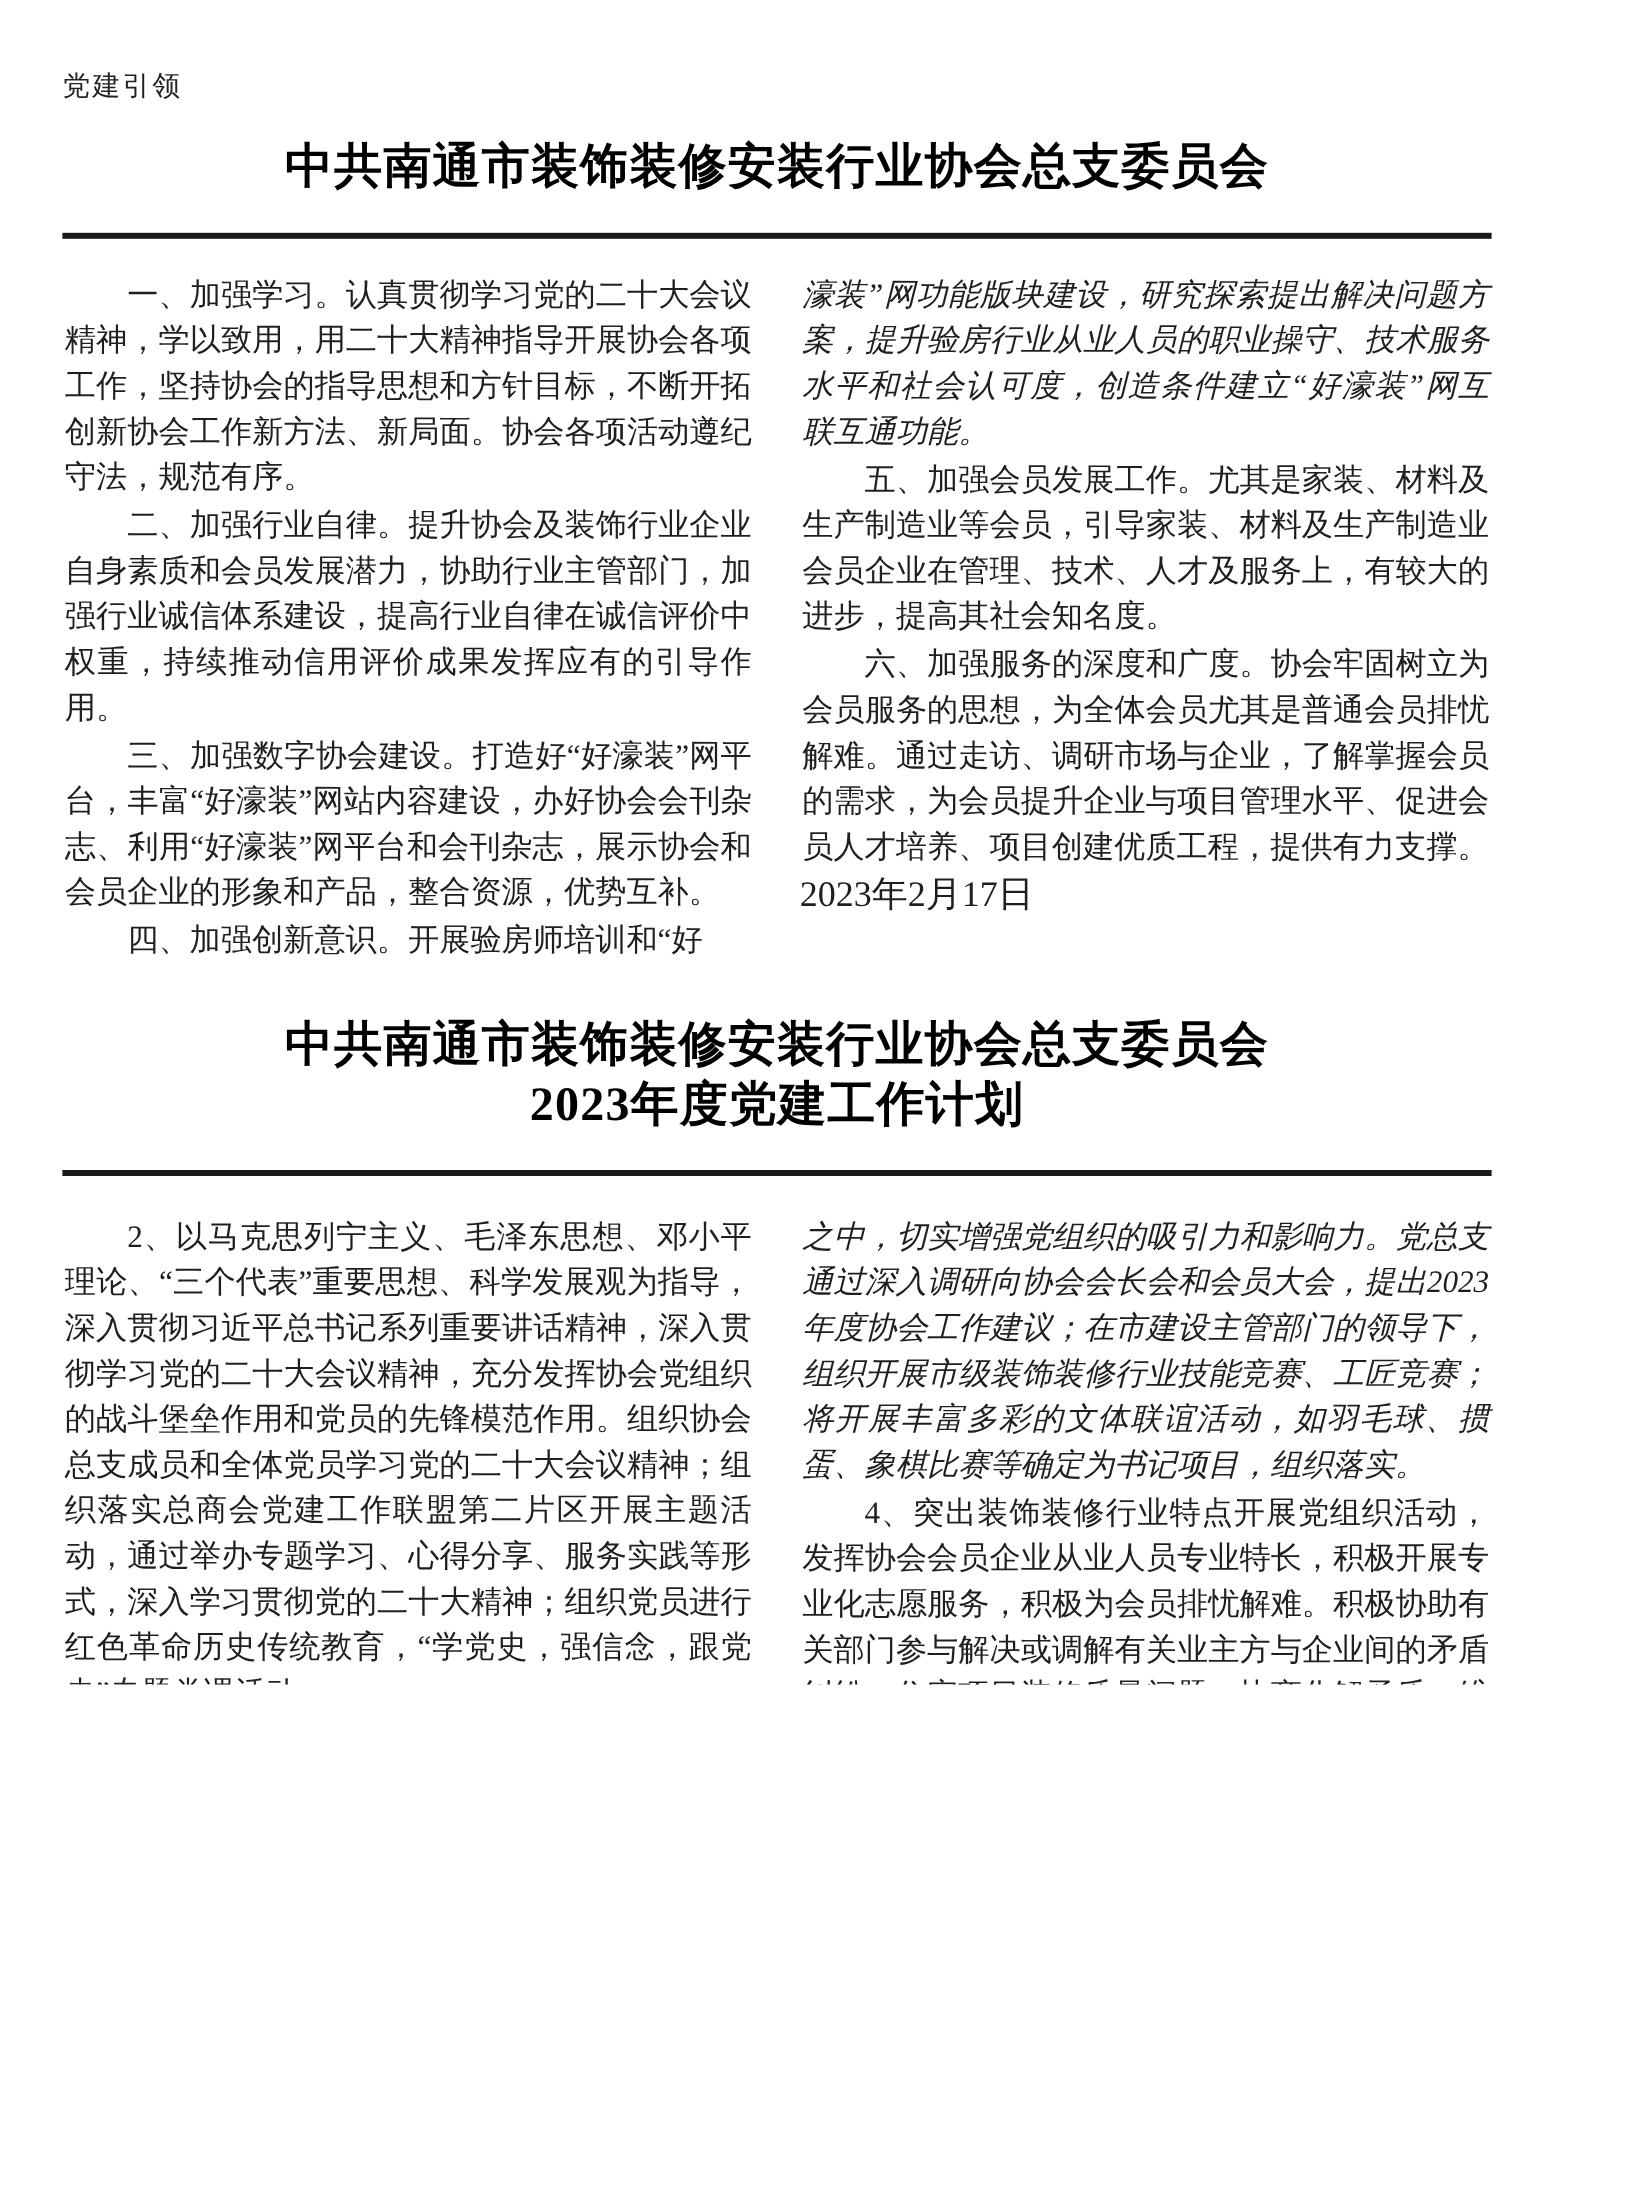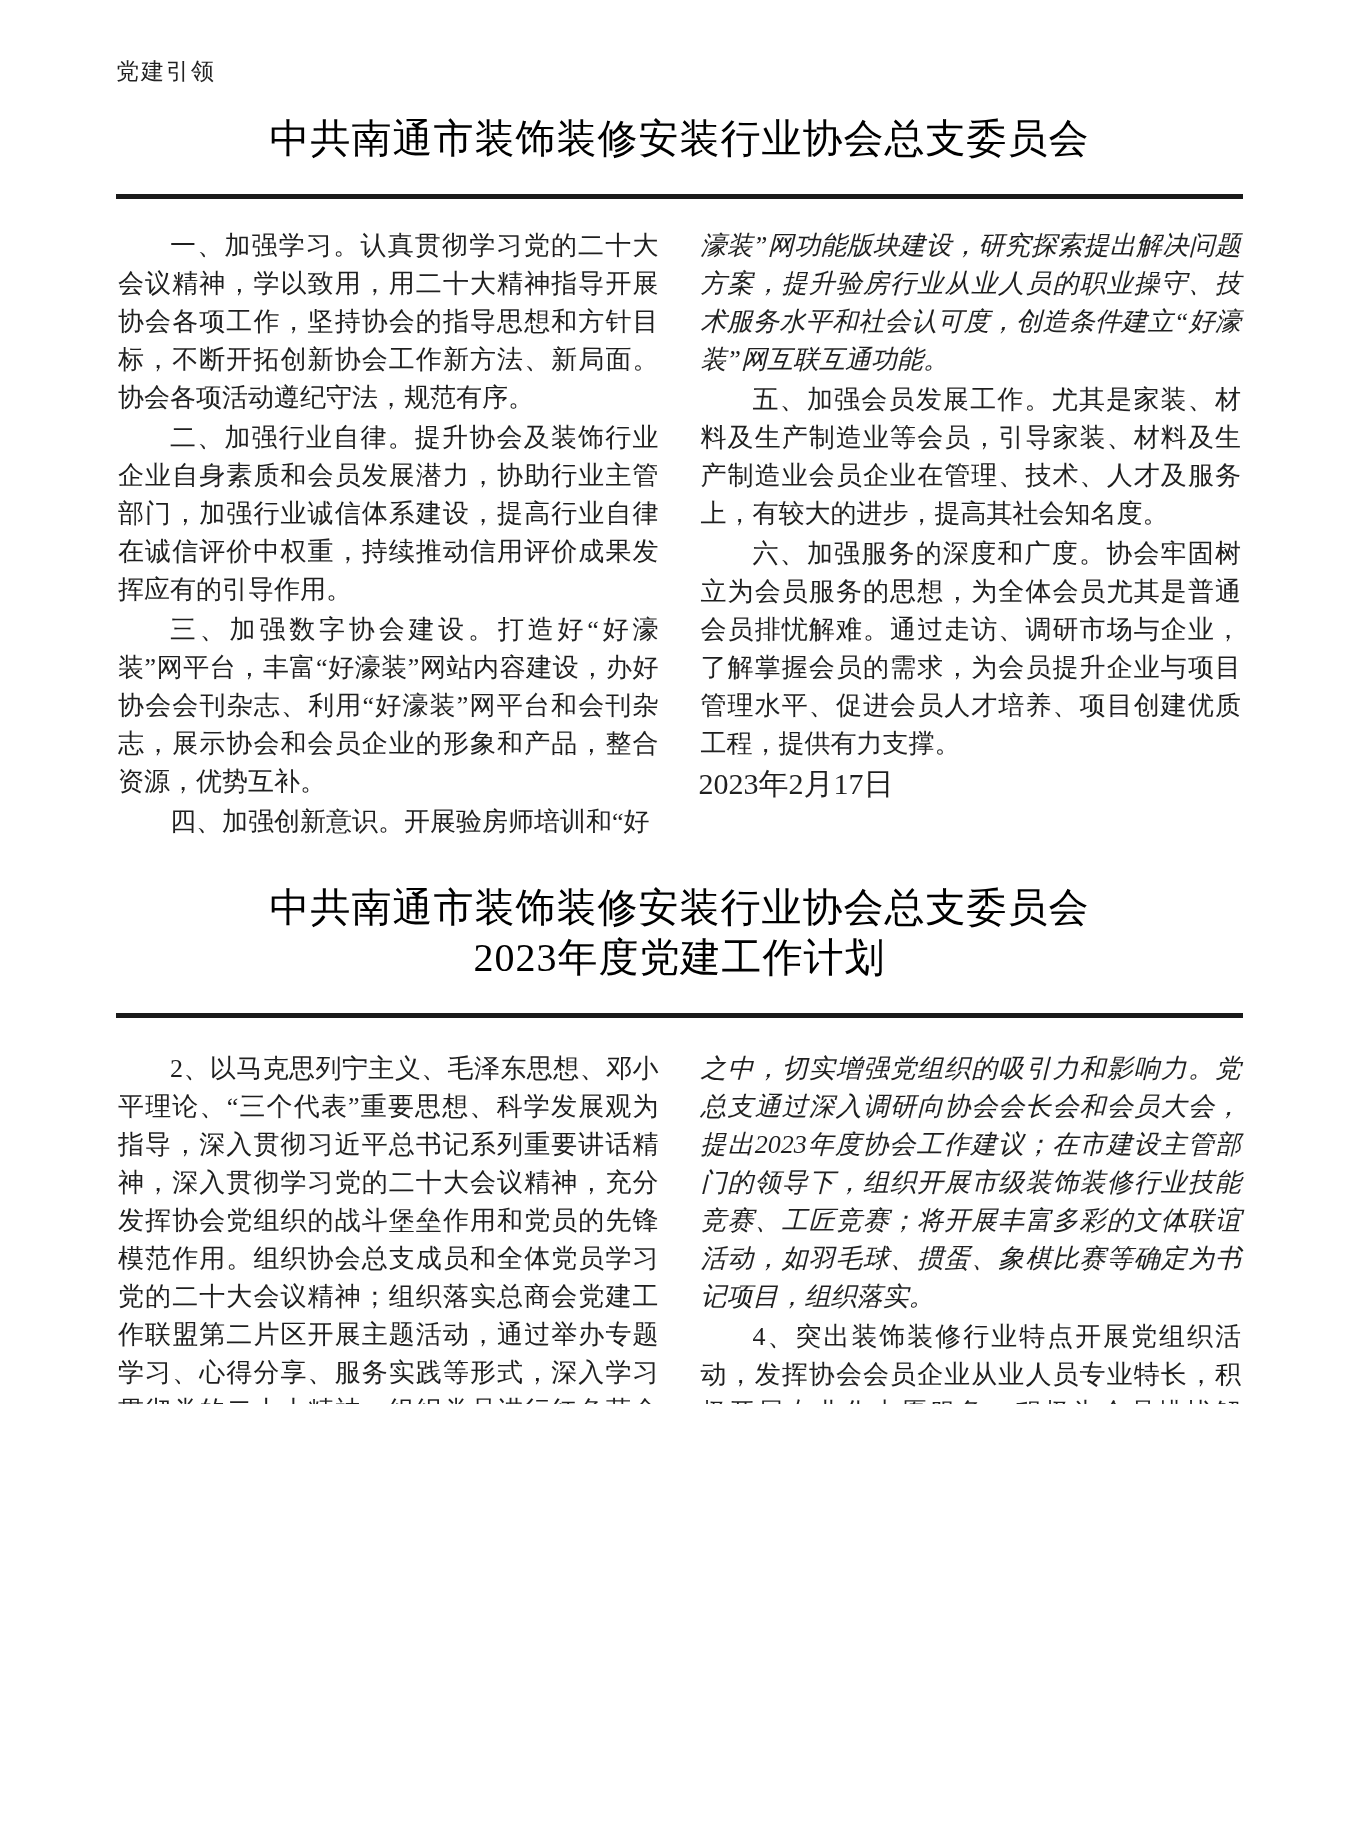--- a/index.html
+++ b/index.html
@@ -7,34 +7,34 @@
     padding: 0;
     background: #ffffff;
   }
   .page {
     position: relative;
     width: 1361px;
     height: 1404px;
     background: #ffffff;
     overflow: hidden;
     box-sizing: border-box;
-    padding: 58px 118px 0 116px;
+    padding: 58px 118px 0 52px;
     font-family: "Liberation Serif", "DejaVu Serif", serif;
     color: #1f1f1f;
   }
   .category {
     font-size: 23px;
     line-height: 28px;
     letter-spacing: 2px;
     color: #222222;
   }
   .article-title {
     margin: 0;
     text-align: center;
-    font-weight: 400;
+    font-weight: 700;
     color: #000000;
   }
   .article-1 .article-title { margin-top: 28px; }
   .article-2 .article-title { margin-top: 40px; }
   .title-line {
     display: block;
     font-size: 40px;
     line-height: 50px;
     letter-spacing: 1px;
   }

